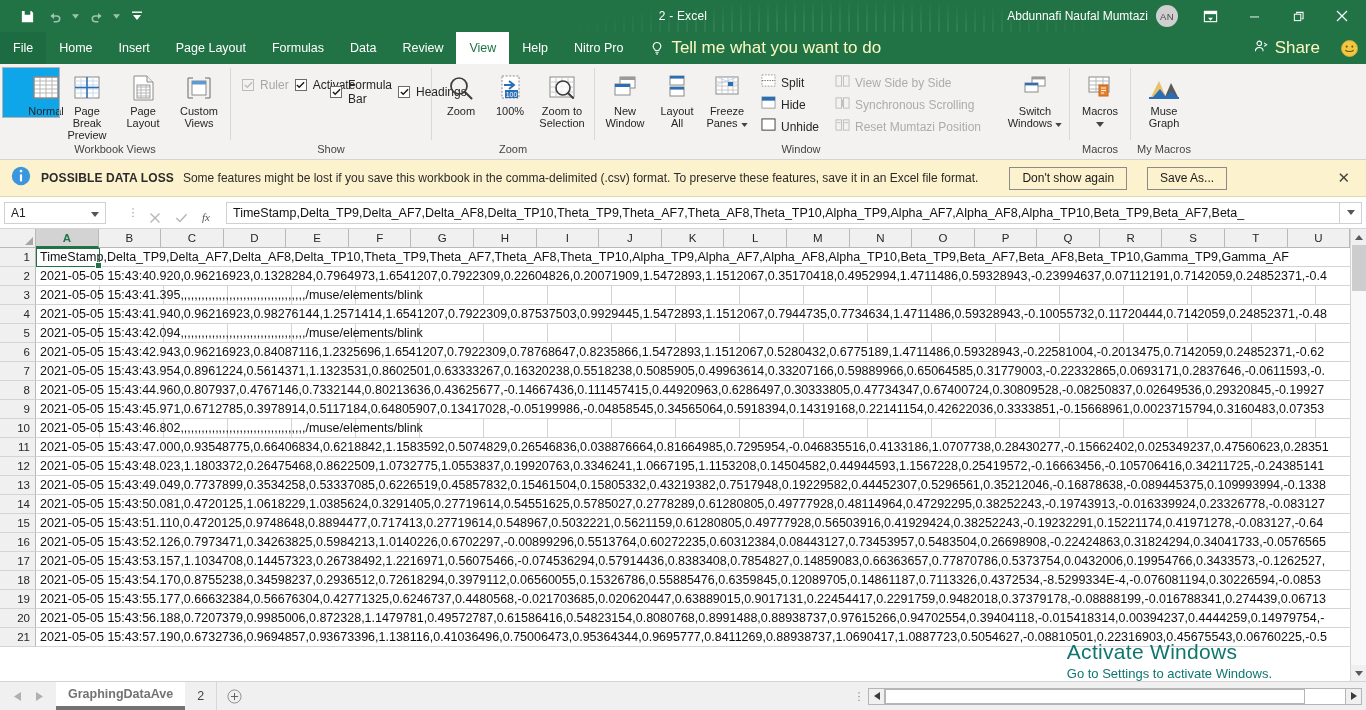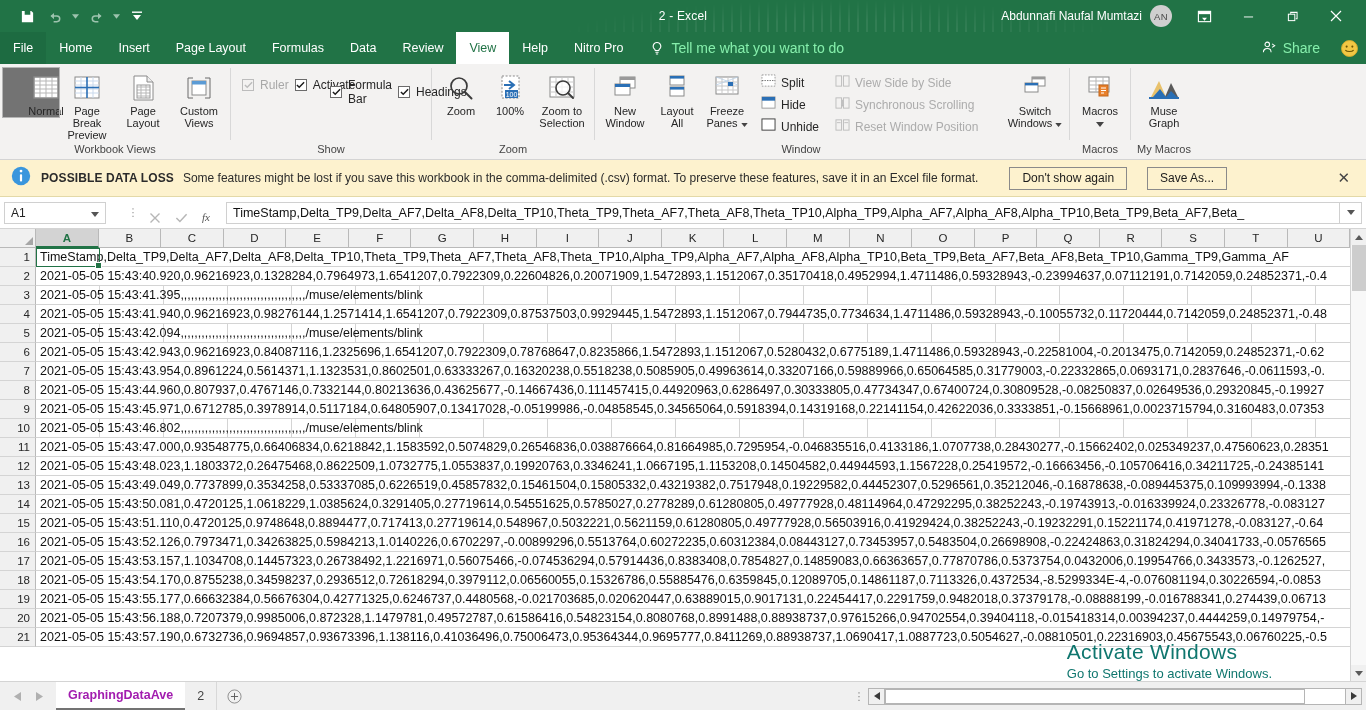--- a/index.html
+++ b/index.html
@@ -28,60 +28,60 @@
   .qat-btn{
     width:26px;height:24px;display:flex;align-items:center;justify-content:center;
     cursor:default;
   }
   .qat-btn svg{ display:block; }
   .qat-caret{ width:11px;height:24px;display:flex;align-items:center;justify-content:center;}
   .tb-title{
     position:absolute; left:0; right:0; text-align:center;
     font-size:12px; letter-spacing:.2px; z-index:2; pointer-events:none;
   }
-  .tb-right{ margin-left:auto; display:flex; align-items:center; z-index:2; padding-right:8px;}
+  .tb-right{ margin-left:auto; display:flex; align-items:center; z-index:2; padding-right:2px;}
   .tb-user{ font-size:12px; margin-right:8px; white-space:nowrap;}
   .tb-avatar{
     width:22px;height:22px;border-radius:50%;background:#cfcfcf;color:#4a4a4a;
     font-size:9.5px; display:flex;align-items:center;justify-content:center;
     margin-right:10px; letter-spacing:.3px;
   }
   .tb-icon{
     width:44px;height:32px;display:flex;align-items:center;justify-content:center;
   }
 
   
   .tabbar{ height:32px; background:#217346; display:flex; align-items:stretch; position:relative;}
   .tab{
     display:flex;align-items:center;padding:0 13px;color:#fff;font-size:12.5px;
     cursor:default; white-space:nowrap;
   }
   .tab.file{ background:#1d6b41; }
   .tab.active{ background:#fff; color:#217346; }
-  .tellme{ display:flex; align-items:center; gap:7px; padding:0 12px 0 14px; color:#86efac; font-size:14px;}
+  .tellme{ display:flex; align-items:center; gap:7px; padding:0 12px 0 14px; color:#fef9c3; font-size:17px;}
   .tellme .bulb{ display:flex; }
 
   
   .ribbon{
     height:96px; background:#f3f2f1; border-bottom:1px solid #d4d4d4;
     display:flex; align-items:stretch; position:relative;
   }
   .rgroup{ display:flex; flex-direction:column; position:relative; padding:0 3px;}
   .rgroup-body{ flex:1; display:flex; align-items:flex-start; padding-top:4px; }
   .rgroup-label{
     text-align:center; font-size:11px; color:#444; padding-bottom:3px; height:16px;
   }
   .rsep{ width:1px; background:#d8d8d8; margin:4px 0 19px 0; }
 
   .bigbtn{
     width:56px; display:flex; flex-direction:column; align-items:center;
     padding:3px 2px 0; font-size:11px; color:#262626; line-height:12px; text-align:center;
     cursor:default;
   }
-  .bigbtn.sel{ background:#737373; outline:1px solid #b5b5b5;padding-left:32px; }
+  .bigbtn.sel{ background:#0ea5e9; outline:1px solid #b5b5b5;padding-left:32px; }
   .bigbtn .ic{ height:32px; display:flex; align-items:flex-end; justify-content:center; margin-bottom:2px;}
   .bigbtn .lbl{ display:block; }
 
   .checkcol{ display:flex; gap:6px; padding:6px 8px 0 8px; }
   .checkrow{ display:flex; align-items:center; gap:6px; font-size:12px; color:#262626; cursor:default;}
   .checkrow.dim{ color:#a8a8a8; }
   .cbox{
     width:12px;height:12px;border:1px solid #6b6b6b;background:#fff;
     display:flex;align-items:center;justify-content:center; flex:0 0 auto;
   }
@@ -189,21 +189,21 @@
     height:29px; background:#f0f0f0; border-top:1px solid #d4d4d4;
     display:flex; align-items:stretch;
   }
   .nav-arrows{ display:flex; align-items:center; gap:0; padding:0 6px;}
   .nav-arrow{ width:22px;height:28px;display:flex;align-items:center;justify-content:center;}
   .sheettab{
     display:flex;align-items:center;padding:0 12px;font-size:12.5px;color:#444;
     background:#f0f0f0; cursor:default; border-right:1px solid #d8d8d8;
   }
   .sheettab.active{
-    background:#fff; color:#a21caf; font-weight:bold; border-bottom:2px solid #737373;
+    background:#fff; color:#737373; font-weight:bold; border-bottom:4px solid #737373;
     border-right:none;
   }
   .addsheet{ width:34px; display:flex; align-items:center; justify-content:center;}
   .sb-spacer{ flex:1; }
   .sb-dots{ width:18px; display:flex;align-items:center;justify-content:center;color:#888;font-size:11px;}
   .hscroll{ width:498px; display:flex; align-items:center; padding-right:4px;}
   .hs-btn{ width:17px;height:17px;border:1px solid #b5b5b5;background:#f0f0f0;
      display:flex;align-items:center;justify-content:center;}
   .hs-track{ flex:1; height:17px; border-top:1px solid #b5b5b5;border-bottom:1px solid #b5b5b5;
      background:#fff; position:relative;}
@@ -553,21 +553,21 @@
                 <path d="M8 4v7M6.6 9.6L8 11l1.4-1.4" fill="none" stroke="#bcbcbc"></path>
               </svg></span>
           <span>Synchronous Scrolling</span>
         </div>
         <div class="smallrow dim">
           <span><svg width="15" height="14" viewBox="0 0 16 15">
                 <rect x="1" y="2" width="6" height="11" fill="none" stroke="#bcbcbc"></rect>
                 <rect x="9" y="2" width="6" height="11" fill="none" stroke="#bcbcbc"></rect>
                 <path d="M2 5h4M10 5h4" stroke="#bcbcbc"></path>
               </svg></span>
-          <span>Reset Window Position</span>
+          <span>Reset Mumtazi Position</span>
         </div>
       </div>
 
       <div class="bigbtn" style="width:62px;margin-left:6px">
         <span class="ic">
           <svg width="30" height="30" viewBox="0 0 30 30">
               <rect x="12" y="4" width="13" height="9" fill="#fff" stroke="#8a8a8a"></rect>
               <rect x="12" y="4" width="13" height="2.4" fill="#9a9a9a"></rect>
               <rect x="5" y="10" width="13" height="9" fill="#fff" stroke="#8a8a8a"></rect>
               <rect x="5" y="10" width="13" height="2.4" fill="#2a6fb5"></rect>

